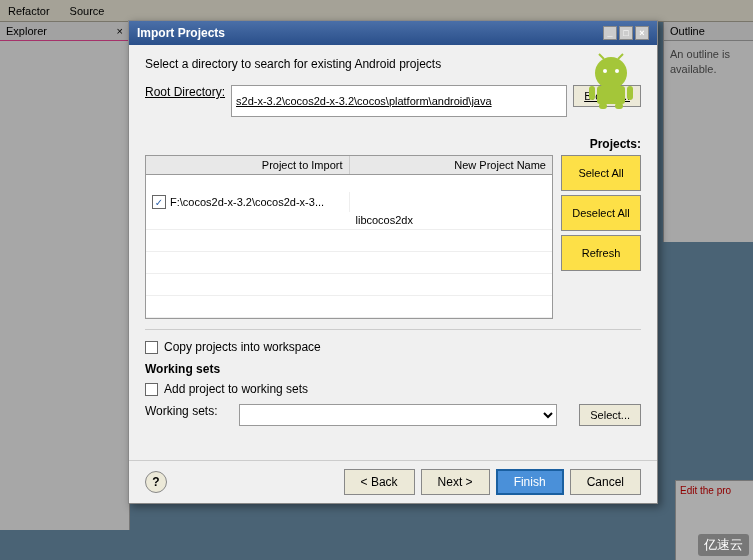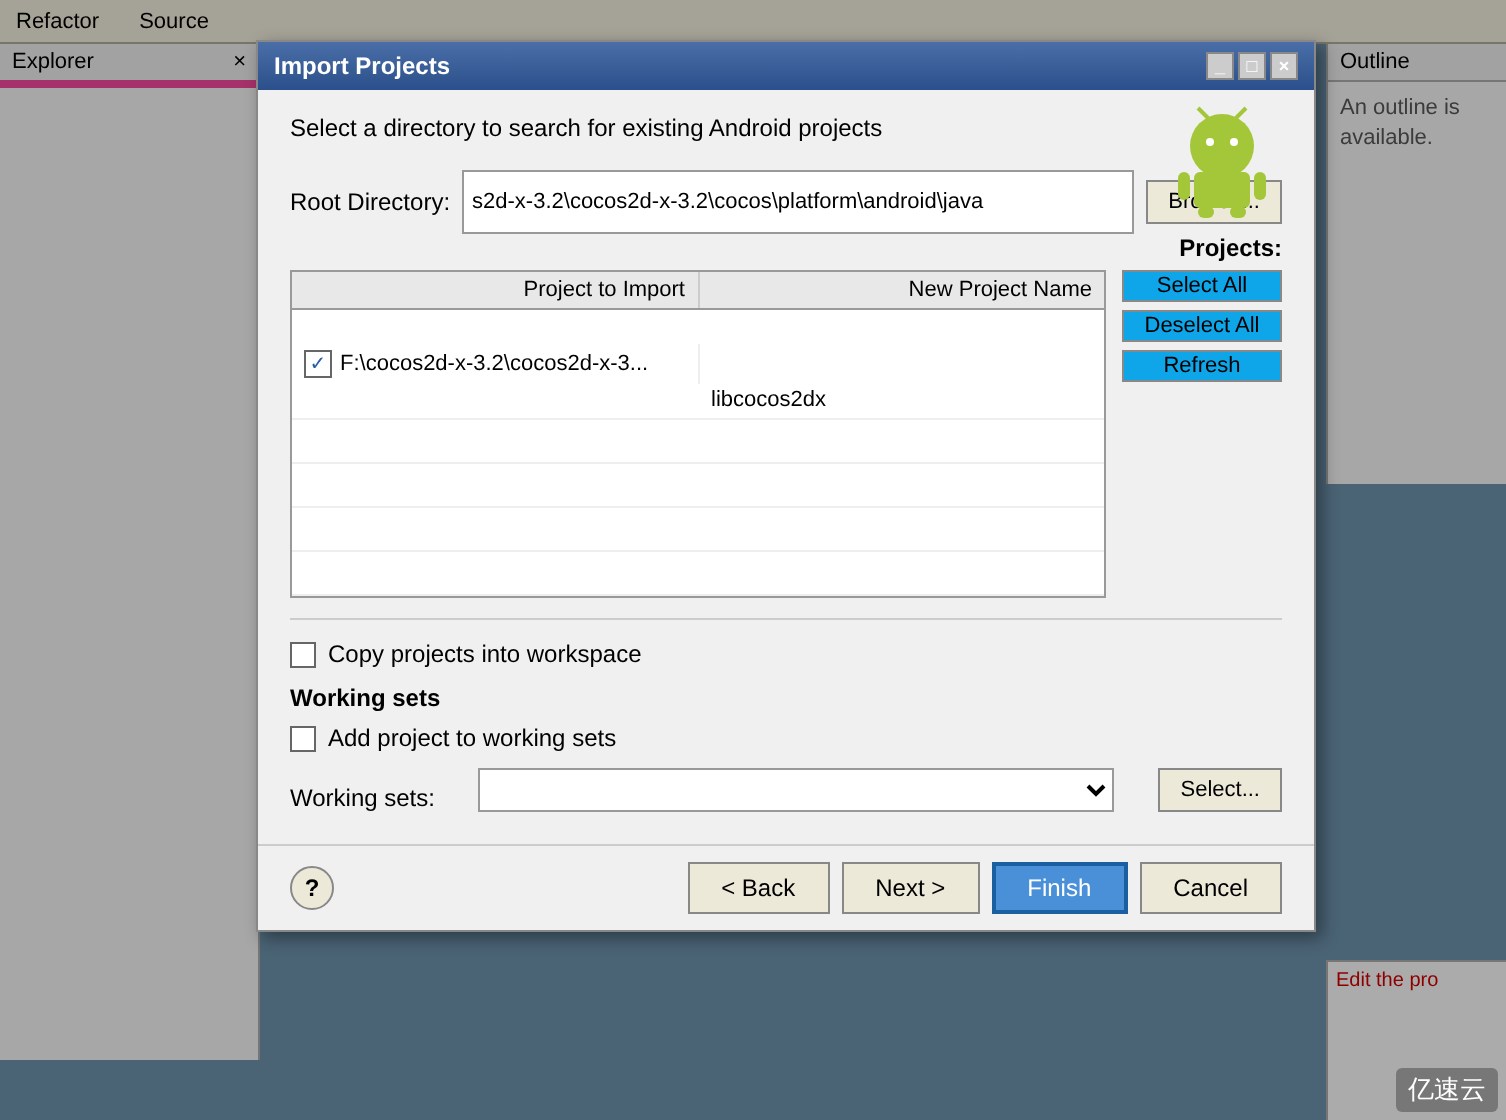--- a/index.html
+++ b/index.html
@@ -43,21 +43,21 @@
     .explorer-panel {
       position: absolute;
       top: 22px; left: 0;
       width: 130px;
       bottom: 30px;
       background: #f0f0f0;
       border-right: 1px solid #aaa;
     }
     .explorer-tab {
       background: #e8e8e8;
-      border-bottom: 4px solid #ec4899;
+      border-bottom: 1px solid #ec4899;
       padding: 3px 6px;
       font-size: 11px;
       display: flex;
       align-items: center;
       gap: 4px;
     }
 
     
     .outline-panel {
       position: absolute;
@@ -77,21 +77,21 @@
       padding: 6px;
       font-size: 11px;
       color: #555;
       line-height: 1.4;
     }
 
     
     .edit-panel {
       position: absolute;
       bottom: 0; right: 0;
-      width: 90px;
+      width: 78px;
       height: 80px;
       background: #f5f5f5;
       border-left: 1px solid #aaa;
       border-top: 1px solid #aaa;
       padding: 4px;
       font-size: 10px;
       color: #cc0000;
     }
 
     
@@ -150,23 +150,23 @@
 
     .dialog-subtitle {
       font-size: 12px;
       color: #000;
       margin-bottom: 14px;
       padding-right: 70px;
     }
 
     .field-row {
       display: flex;
-      align-items: center;
-      margin-bottom: 0;
+      margin-bottom: 20px;
       gap: 6px;
+      text-decoration: underline;
     }
     .field-label {
       font-size: 12px;
       white-space: nowrap;
     }
     .field-input {
       flex: 1;
       height: 32px;
       border: 1px solid #999;
       background: white;
@@ -242,22 +242,22 @@
       flex-shrink: 0;
     }
 
     .projects-buttons {
       display: flex;
       flex-direction: column;
       gap: 4px;
     }
     .btn-action {
       width: 80px;
-      height: 16px;
-      background: #0ea5e9;
+      height: 36px;
+      background: #fde047;
       border: 1px solid #888;
       font-size: 11px;
       cursor: pointer;
       text-align: center;
     }
 
     
     .separator {
       border: none;
       border-top: 1px solid #ccc;
@@ -281,23 +281,23 @@
     }
 
     .working-sets-label {
       font-size: 12px;
       font-weight: bold;
       margin-bottom: 6px;
     }
 
     .working-sets-row {
       display: flex;
-      align-items: flex-end;
+      align-items: flex-start;
       gap: 22px;
-      margin-bottom: 4px;
+      margin-bottom: 22px;
     }
     .ws-label {
       font-size: 12px;
       white-space: nowrap;
     }
     .ws-select {
       flex: 1;
       height: 22px;
       border: 1px solid #999;
       background: white;

